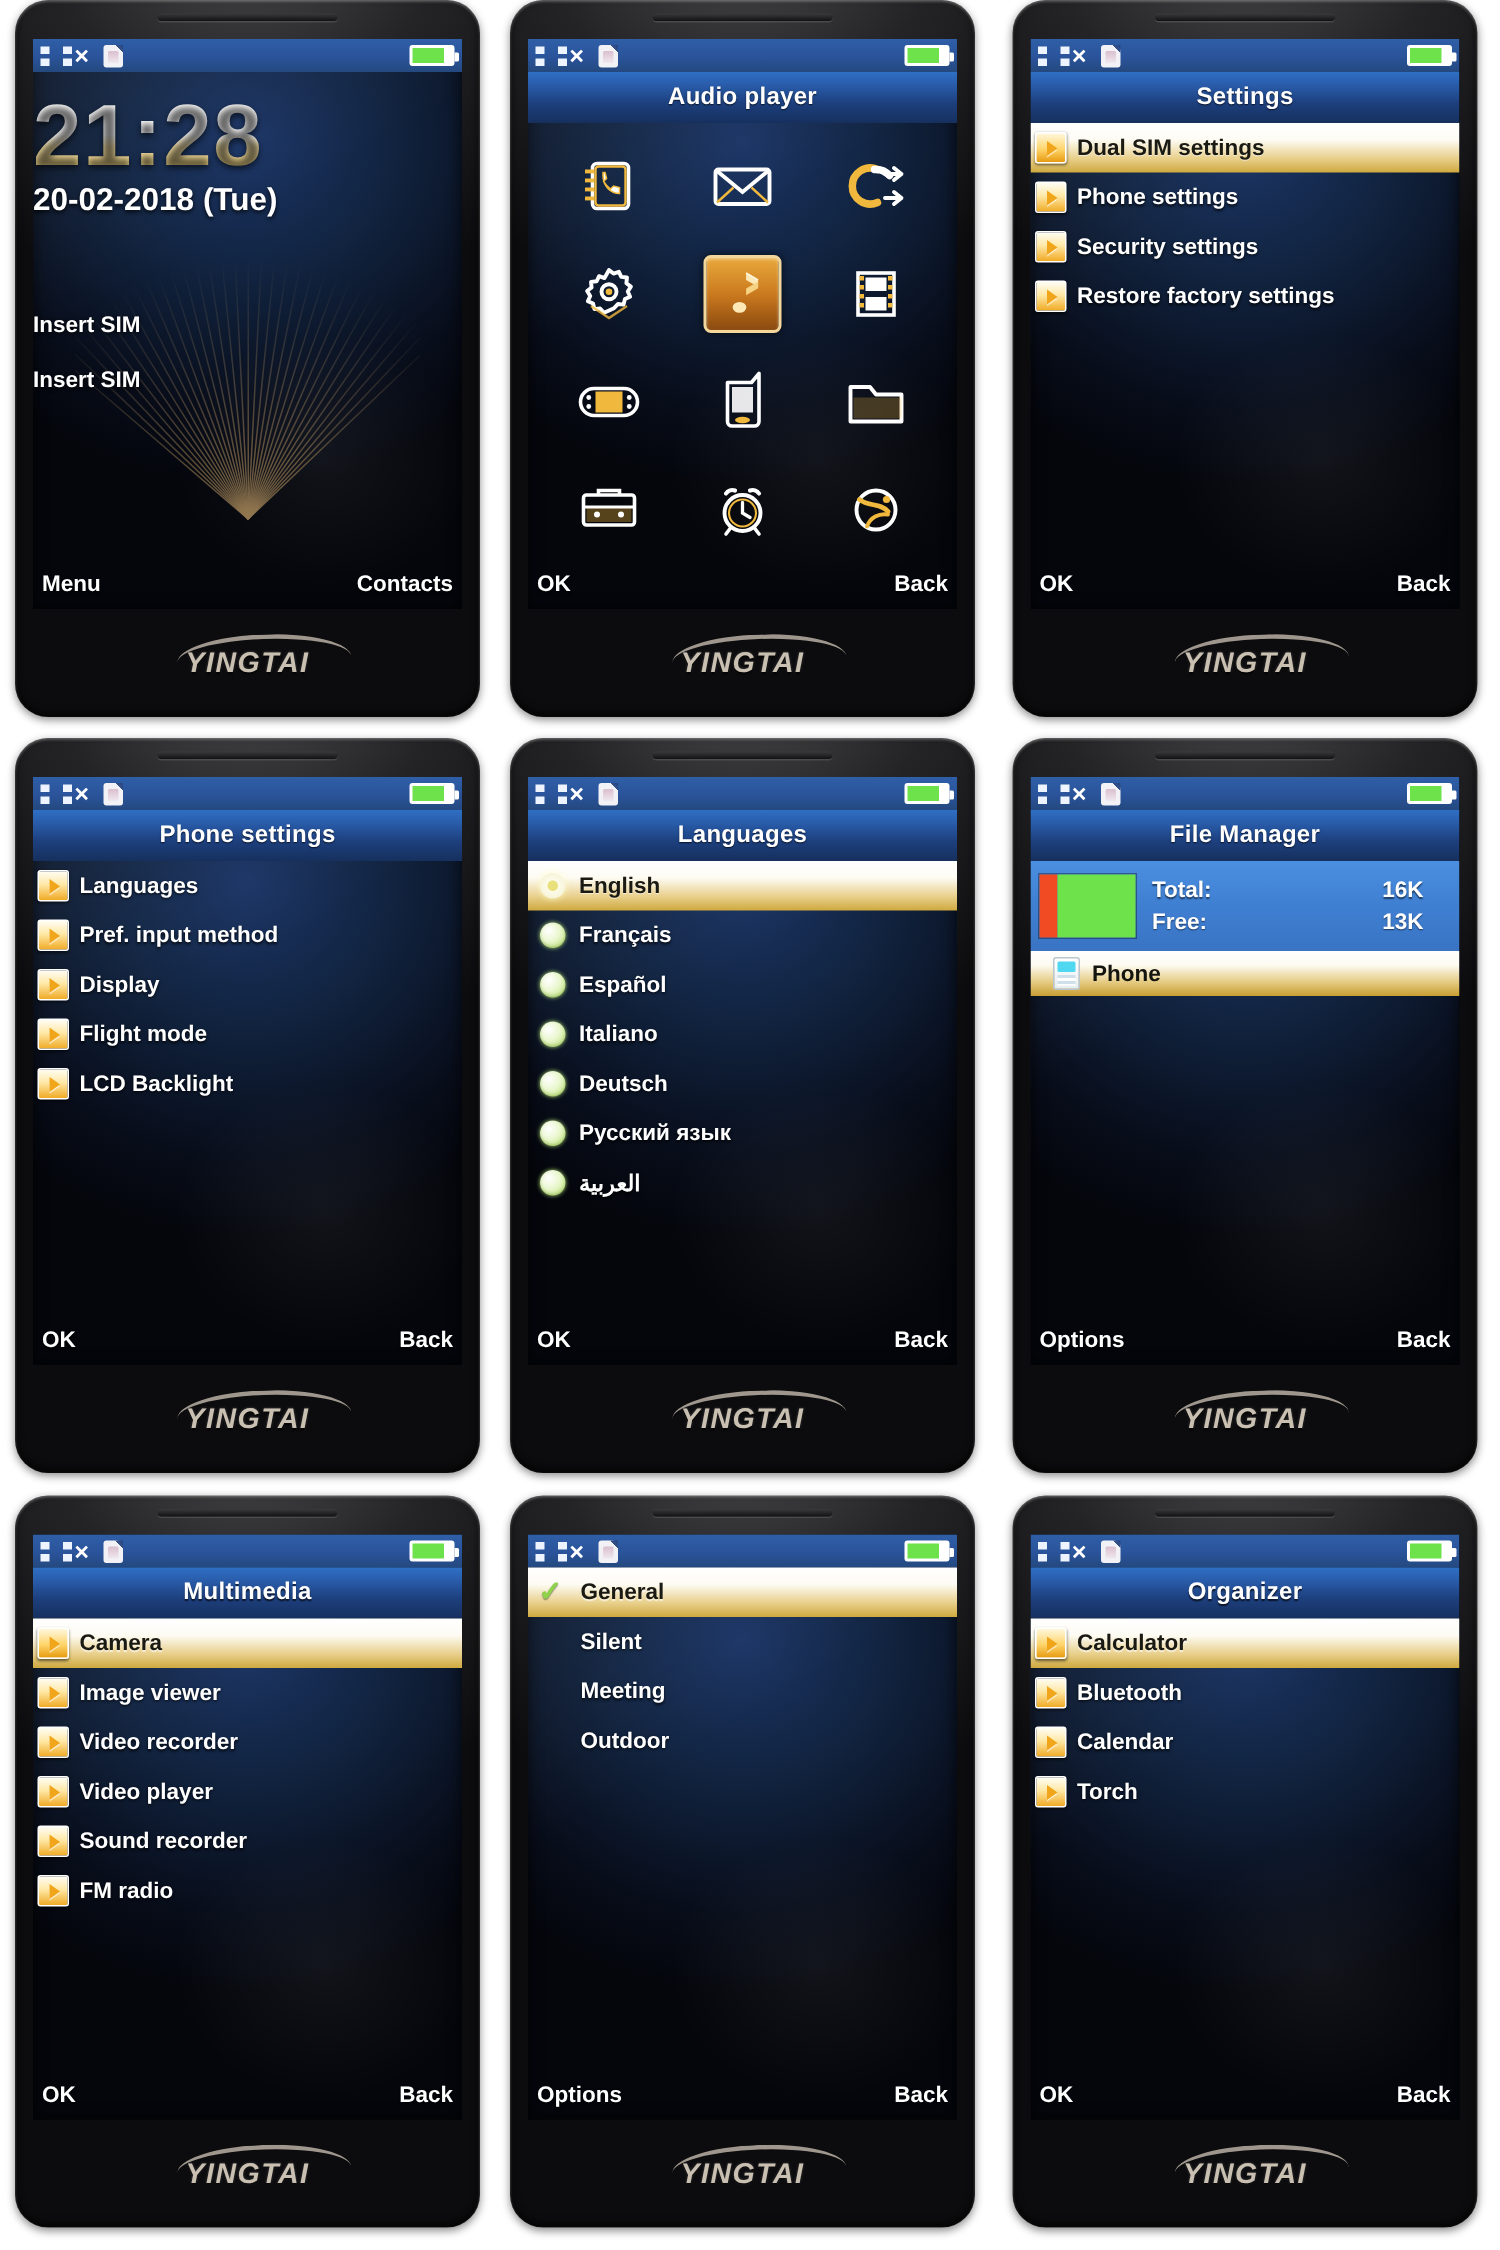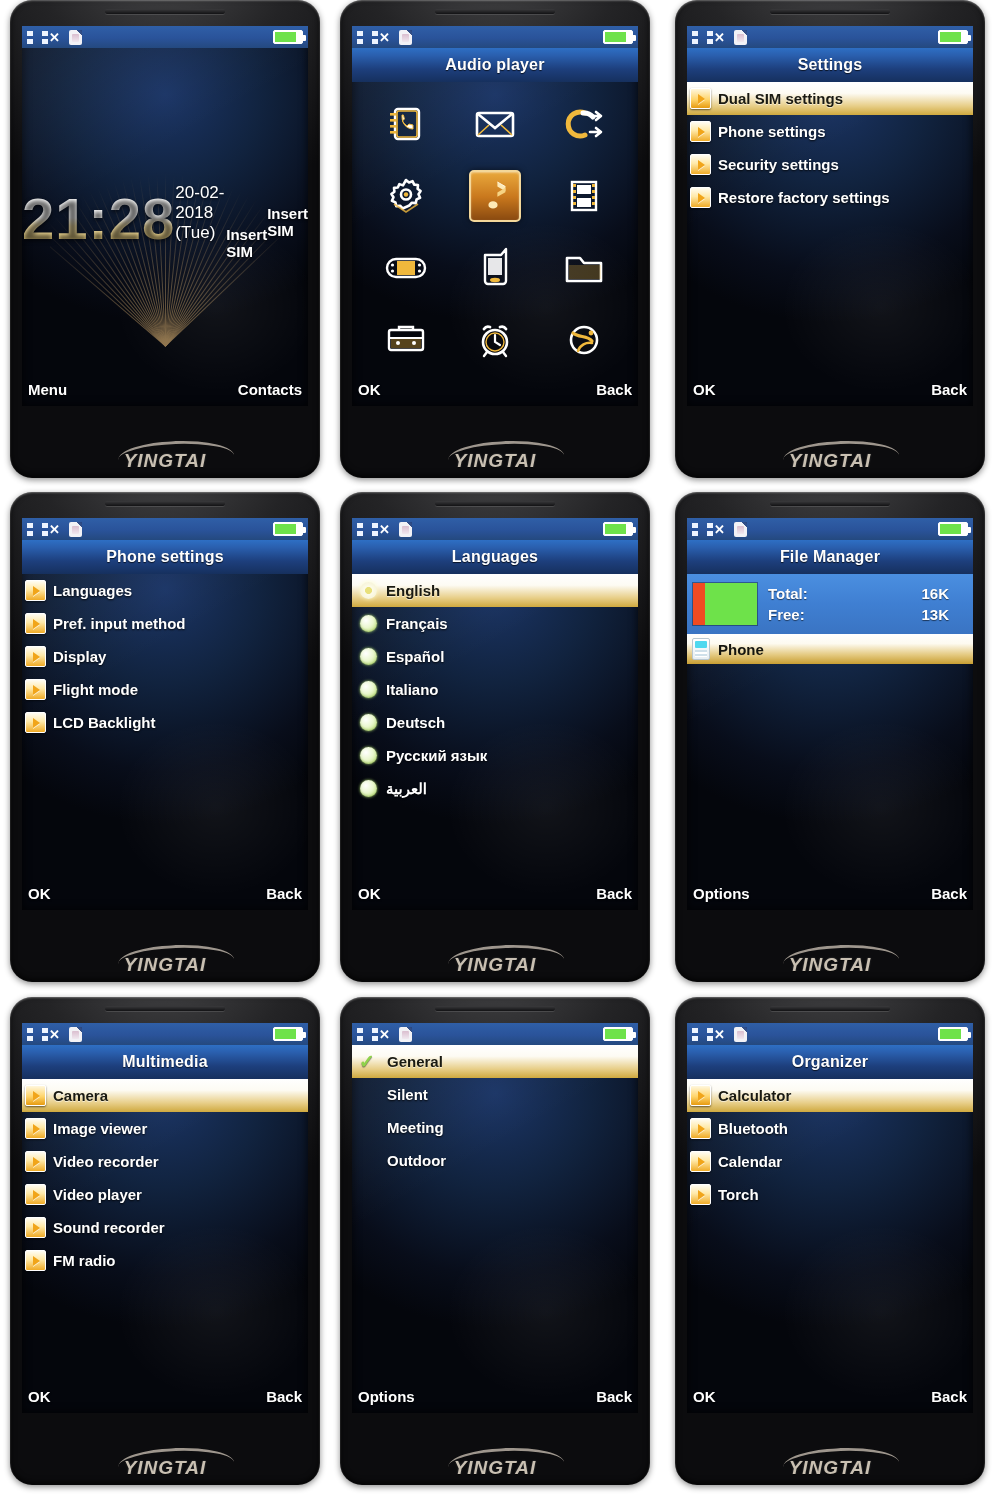--- a/index.html
+++ b/index.html
@@ -117,40 +117,40 @@
           text-shadow:0 1px 1px rgba(0,0,0,.5); font-weight:bold;}
 
   
   .softkeys{ position:relative; z-index:3; height:30px; flex:0 0 30px;
              display:flex; align-items:center; justify-content:space-between;
              padding:0 6px 4px 6px; }
   .softkeys span{ color:#ffffff; font-size:15px; font-weight:bold; text-shadow:0 1px 2px rgba(0,0,0,.9); }
 
   
   .logo{ position:absolute; left:0; right:0; bottom:6px; height:40px;
-         display:flex; align-items:flex-end; justify-content:center; }
+         display:flex; align-items:flex-start; justify-content:center; }
   .logo .mark{ position:relative; display:flex; align-items:center; }
   .logo .swoosh{ position:absolute; left:-6px; top:-9px; width:116px; height:20px;
                  border-top:3px solid #b9b0a4; border-radius:60% 60% 0 0 / 100% 100% 0 0;
                  transform:rotate(-2deg); opacity:.85; }
   .logo .txt{ font-size:19px; font-weight:bold; letter-spacing:1px; font-style:italic;
               color:#c9c0b2; text-shadow:0 1px 1px rgba(0,0,0,.9), 0 0 2px rgba(255,255,255,.25); }
 
   
-  .idle{ position:relative; z-index:3; flex:1 1 auto; display:flex; flex-direction:row; align-items:center; }
+  .idle{ position:relative; z-index:3; flex:1 1 auto; display:flex; flex-direction:column; }
   .rays{ position:absolute; z-index:-1; left:50%; top:46px; transform:translateX(-50%);
          width:230px; height:260px; overflow:hidden; opacity:.55; }
   .rays i{ position:absolute; left:50%; bottom:8px; width:1.4px; height:175px;
            background:linear-gradient(180deg, rgba(255,215,150,0) 0%, rgba(255,205,130,.85) 100%);
            transform-origin:50% 100%; }
   .clock{ margin-top:14px; font-size:58px; font-weight:bold; line-height:1;
           background:linear-gradient(180deg,#ffffff 0%,#ffffff 48%,#f6e2a8 62%,#e8c96a 100%);
           -webkit-background-clip:text; background-clip:text; color:transparent;
           text-shadow:0 2px 4px rgba(0,0,0,.6); letter-spacing:1px; }
-  .date{ margin-top:2px; font-size:17px; font-weight:normal; color:#ffffff; text-shadow:0 1px 3px rgba(0,0,0,.85); }
+  .date{ margin-top:2px; font-size:21px; font-weight:bold; color:#ffffff; text-shadow:0 1px 3px rgba(0,0,0,.85); }
   .simline{ margin-top:0; font-size:15px; font-weight:bold; color:#ffffff; text-shadow:0 1px 3px rgba(0,0,0,.9); }
   .simline.first{ margin-top:62px; }
   .simline.second{ margin-top:20px; }
 
   
   .iconwrap{ position:relative; z-index:3; flex:1 1 auto; padding:6px 10px 0 10px; }
   .icongrid{ display:grid; grid-template-columns:repeat(3,1fr); grid-template-rows:repeat(4,1fr); height:100%; }
   .icell{ display:flex; align-items:center; justify-content:center; }
   .icell .box{ width:52px; height:52px; display:flex; align-items:center; justify-content:center; border-radius:5px; }
   .icell.sel .box{
@@ -161,21 +161,21 @@
 
   
   .fmbar{ position:relative; z-index:3; height:60px; flex:0 0 60px;
           background:linear-gradient(180deg,#4b8fe0 0%,#3f7fd2 50%,#3a74c3 100%);
           display:flex; align-items:center; padding:0 24px 0 5px; }
   .fmgauge{ width:66px; height:44px; display:flex; border:1px solid rgba(0,0,0,.35); flex:0 0 66px; }
   .fmgauge i{ display:block; height:100%; }
   .fmrows{ flex:1 1 auto; margin-left:10px; }
   .fmrow{ display:flex; justify-content:space-between; align-items:center; height:21px; }
   .fmrow span{ color:#ffffff; font-size:15px; font-weight:bold; text-shadow:0 1px 1px rgba(0,0,0,.55); }
-  .fmitem{ height:30px; display:flex; align-items:center; padding-left:5px;
+  .fmitem{ height:30px; display:flex; align-items:center; padding-left:15px;
            background:linear-gradient(180deg,#ffffff 0%,#fdfaf0 32%,#e4c97f 70%,#c89e33 100%); }
   .fmitem .ic{ width:18px; height:22px; margin-right:8px; flex:0 0 18px; border-radius:2px;
                background:linear-gradient(180deg,#ffffff,#e7eef2); border:1px solid #b9c7d0; position:relative; }
   .fmitem .ic::before{ content:""; position:absolute; left:2px; top:2px; right:2px; height:7px; background:#4fd8ef; border-radius:1px;}
   .fmitem .ic::after{ content:""; position:absolute; left:2px; top:11px; right:2px; bottom:2px;
                       background:repeating-linear-gradient(180deg,#cfe0ea 0 2px, #ffffff 2px 4px); }
   .fmitem .lbl{ color:#15150f; font-size:15px; font-weight:bold; }
 </style>
 </head>
 <body>

